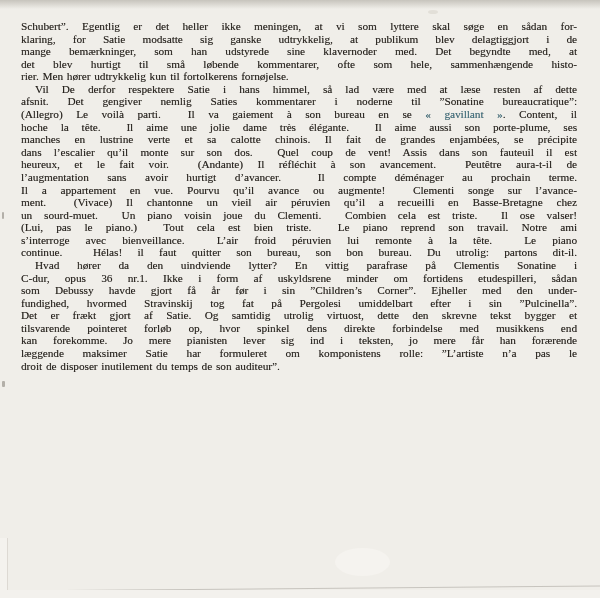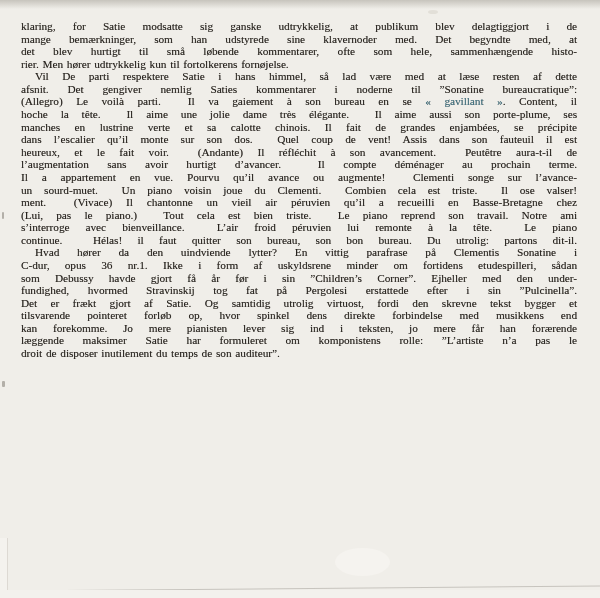--- a/index.html
+++ b/index.html
@@ -63,43 +63,44 @@
     position: absolute; left: 335px; top: 548px; width: 55px; height: 28px;
     background: #f5f3ef; border-radius: 50%;
   }
 </style>
 </head>
 <body>
 
 <div class="paper" style="background: rgb(240, 238, 233);">
   <div class="top-edge"></div>
   <div class="page-text" style="color: rgb(39, 35, 30);">
+      <div class="line"><span>Schubert”. Egentlig er det heller ikke meningen, at vi som lyttere skal søge en sådan for-</span></div>
       <div class="line"><span>klaring, for Satie modsatte sig ganske udtrykkelig, at publikum blev delagtiggjort i de</span></div>
       <div class="line"><span>mange bemærkninger, som han udstyrede sine klavernoder med. Det begyndte med, at</span></div>
       <div class="line"><span>det blev hurtigt til små løbende kommentarer, ofte som hele, sammenhængende histo-</span></div>
       <div class="line last"><span>rier. Men hører udtrykkelig kun til fortolkerens fornøjelse.</span></div>
-      <div class="line indent"><span>Vil De parti respektere Satie i hans himmel, så lad være med at læse resten af dette</span></div>
+      <div class="line indent"><span>Vil De derfor respektere Satie i hans himmel, så lad være med at læse resten af dette</span></div>
       <div class="line"><span>afsnit. Det gengiver nemlig Saties kommentarer i noderne til ”Sonatine bureaucratique”:</span></div>
       <div class="line"><span>(Allegro) Le voilà parti.  Il va gaiement à son bureau en se </span><span style="color: rgb(61, 112, 128);">« gavillant »</span><span>. Content, il</span></div>
       <div class="line"><span>hoche la tête.  Il aime une jolie dame très élégante.  Il aime aussi son porte-plume, ses</span></div>
       <div class="line"><span>manches en lustrine verte et sa calotte chinois. Il fait de grandes enjambées, se précipite</span></div>
       <div class="line"><span>dans l’escalier qu’il monte sur son dos.  Quel coup de vent! Assis dans son fauteuil il est</span></div>
       <div class="line"><span>heureux, et le fait voir.  (Andante) Il réfléchit à son avancement.  Peutêtre aura-t-il de</span></div>
       <div class="line"><span>l’augmentation sans avoir hurtigt d’avancer.  Il compte déménager au prochain terme.</span></div>
       <div class="line"><span>Il a appartement en vue. Pourvu qu’il avance ou augmente!  Clementi songe sur l’avance-</span></div>
+      <div class="line"><span>ment.  (Vivace) Il chantonne un vieil air péruvien qu’il a recueilli en Basse-Bretagne chez</span></div>
       <div class="line"><span>un sourd-muet.  Un piano voisin joue du Clementi.  Combien cela est triste.  Il ose valser!</span></div>
-      <div class="line"><span>ment.  (Vivace) Il chantonne un vieil air péruvien qu’il a recueilli en Basse-Bretagne chez</span></div>
       <div class="line"><span>(Lui, pas le piano.)  Tout cela est bien triste.  Le piano reprend son travail. Notre ami</span></div>
       <div class="line"><span>s’interroge avec bienveillance.  L’air froid péruvien lui remonte à la tête.  Le piano</span></div>
       <div class="line"><span>continue.  Hélas! il faut quitter son bureau, son bon bureau. Du utrolig: partons dit-il.</span></div>
       <div class="line indent"><span>Hvad hører da den uindviende lytter? En vittig parafrase på Clementis Sonatine i</span></div>
       <div class="line"><span>C-dur, opus 36 nr.1. Ikke i form af uskyldsrene minder om fortidens etudespilleri, sådan</span></div>
       <div class="line"><span>som Debussy havde gjort få år før i sin ”Children’s Corner”. Ejheller med den under-</span></div>
-      <div class="line"><span>fundighed, hvormed Stravinskij tog fat på Pergolesi erstattede efter i sin ”Pulcinella”.</span></div>
-      <div class="line"><span>Det er frækt gjort af Satie. Og samtidig utrolig virtuost, fordi den skrevne tekst bygger et</span></div>
+      <div class="line"><span>fundighed, hvormed Stravinskij tog fat på Pergolesi umiddelbart efter i sin ”Pulcinella”.</span></div>
+      <div class="line"><span>Det er frækt gjort af Satie. Og samtidig utrolig virtuost, dette den skrevne tekst bygger et</span></div>
       <div class="line"><span>tilsvarende pointeret forløb op, hvor spinkel dens direkte forbindelse med musikkens end</span></div>
       <div class="line"><span>kan forekomme. Jo mere pianisten lever sig ind i teksten, jo mere får han forærende</span></div>
       <div class="line"><span>læggende maksimer Satie har formuleret om komponistens rolle: ”L’artiste n’a pas le</span></div>
       <div class="line last"><span>droit de disposer inutilement du temps de son auditeur”.</span></div>
     </div>
   <div class="speck speck1"></div>
   <div class="speck speck2"></div>
   <div class="smudge"></div>
   <div class="blob"></div>
   <div class="left-edge-strip"></div>

